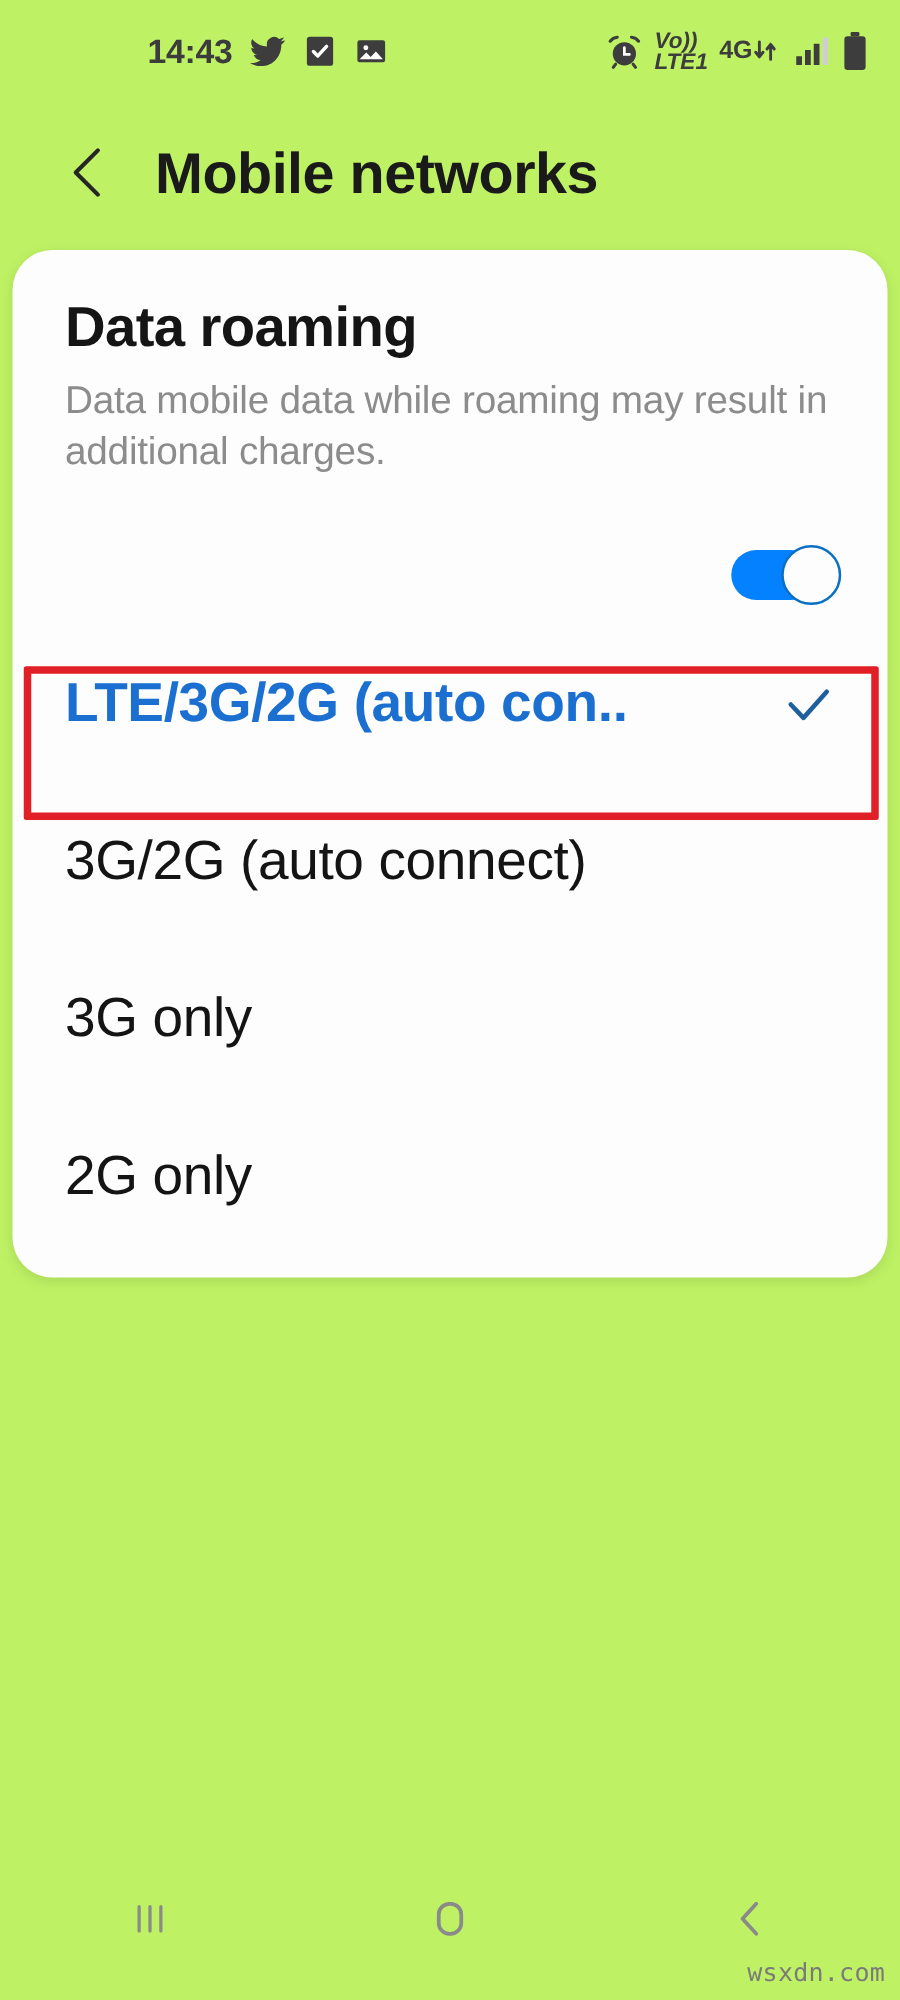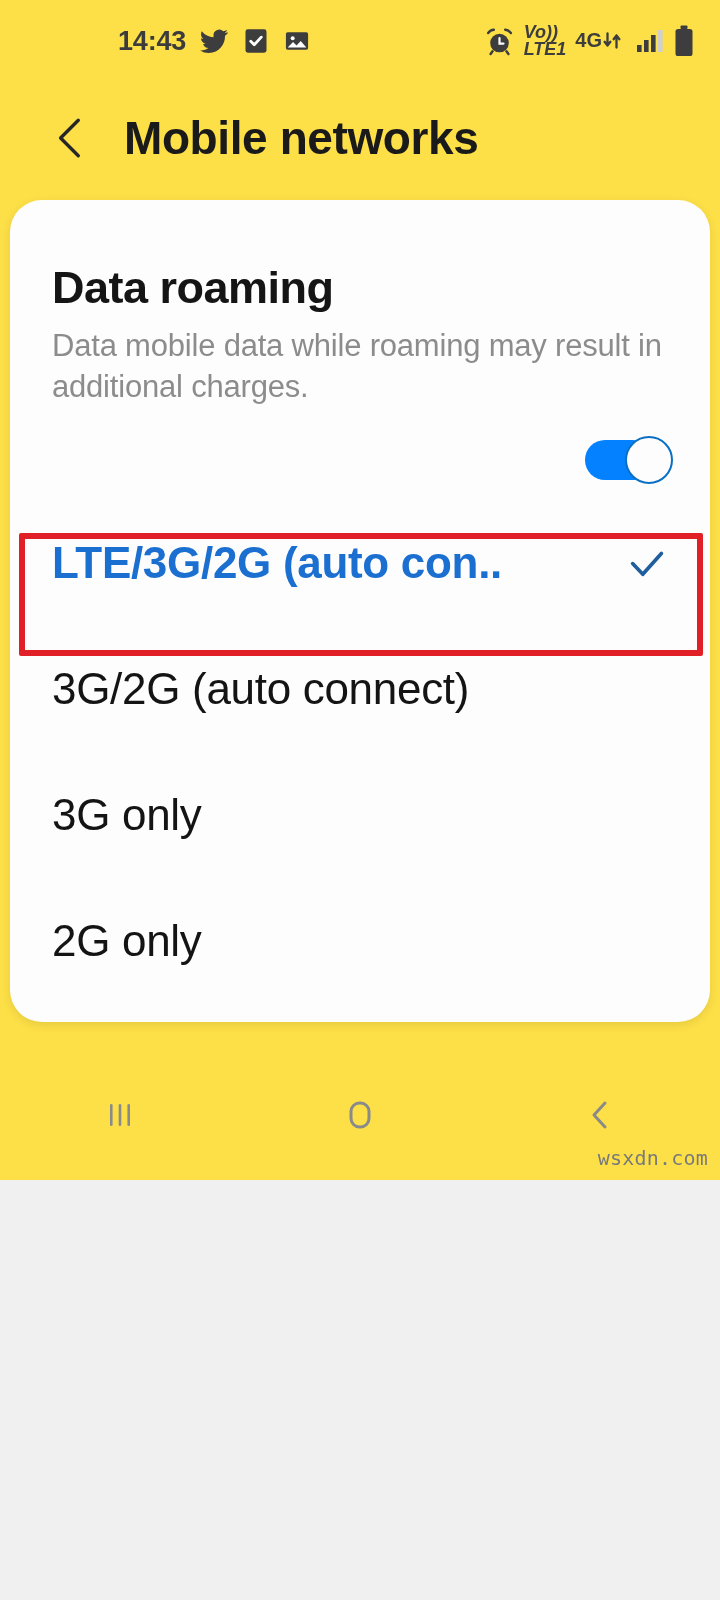--- a/index.html
+++ b/index.html
@@ -4,22 +4,22 @@
 <style>
   * { margin:0; padding:0; box-sizing:border-box; }
   html, body {
     width:720px; height:1600px;
     background:#f0f0f0;
     font-family:"Liberation Sans", sans-serif;
     overflow:hidden;
   }
   #phone {
     position:relative;
-    width:720px; height:1180px;
-    background:#fde047;
+    width:720px; height:1600px;
+    background:#bef264;
   }
 
   
   #status-bar {
     position:absolute; top:0; left:0;
     width:720px; height:82px;
     display:flex; align-items:center;
     padding:0 26px 0 118px;
   }
   #status-left { display:flex; align-items:center; gap:13px; }
@@ -55,21 +55,21 @@
     box-shadow:0 3px 10px rgba(0,0,0,0.10);
   }
 
   
   #roaming-block {
     position:absolute; left:0; top:0; width:700px; height:300px;
     padding:38px 40px 0 42px;
   }
   #roaming-title {
     font-size:45px; font-weight:700; color:#151515;
-    letter-spacing:-0.5px; line-height:1.08;margin-top:26px;
+    letter-spacing:-0.5px; line-height:1.08;
   }
   #roaming-desc {
     margin-top:12px;
     font-size:31px; font-weight:400; color:#8c8c8c;
     line-height:1.33; letter-spacing:-0.2px;
   }
   
   #roaming-toggle {
     position:absolute; right:37px; top:236px;
     width:88px; height:48px;

